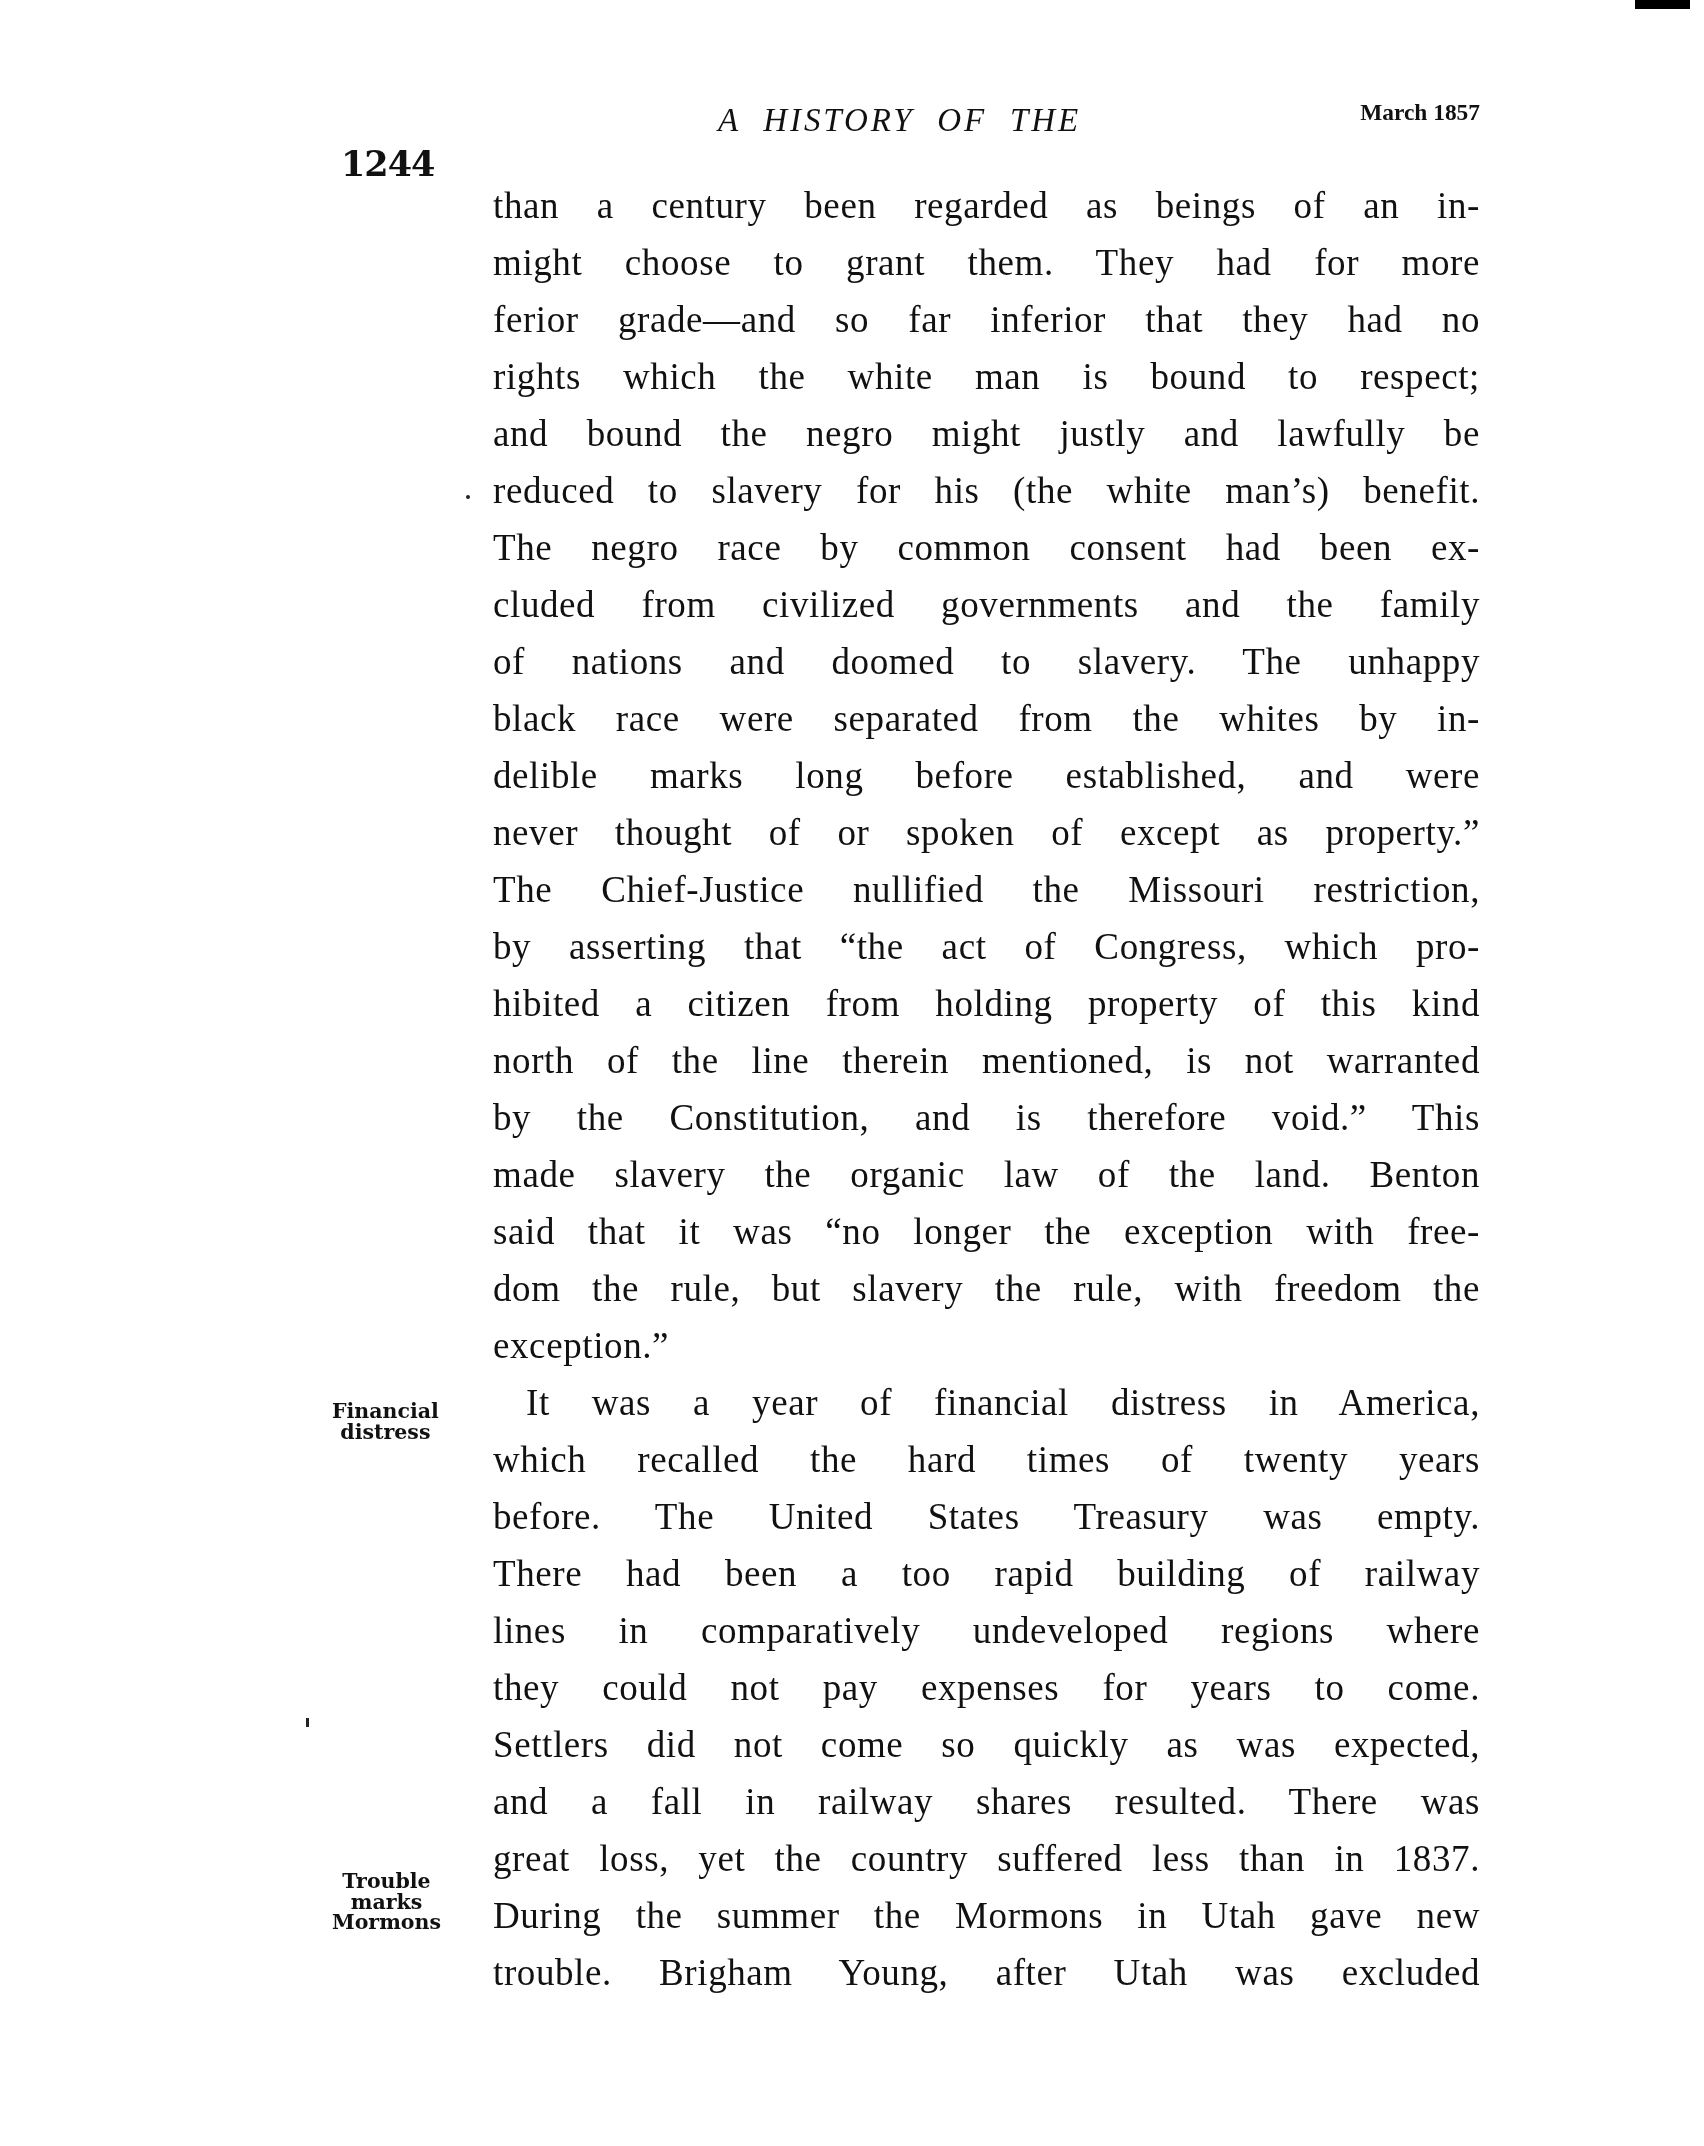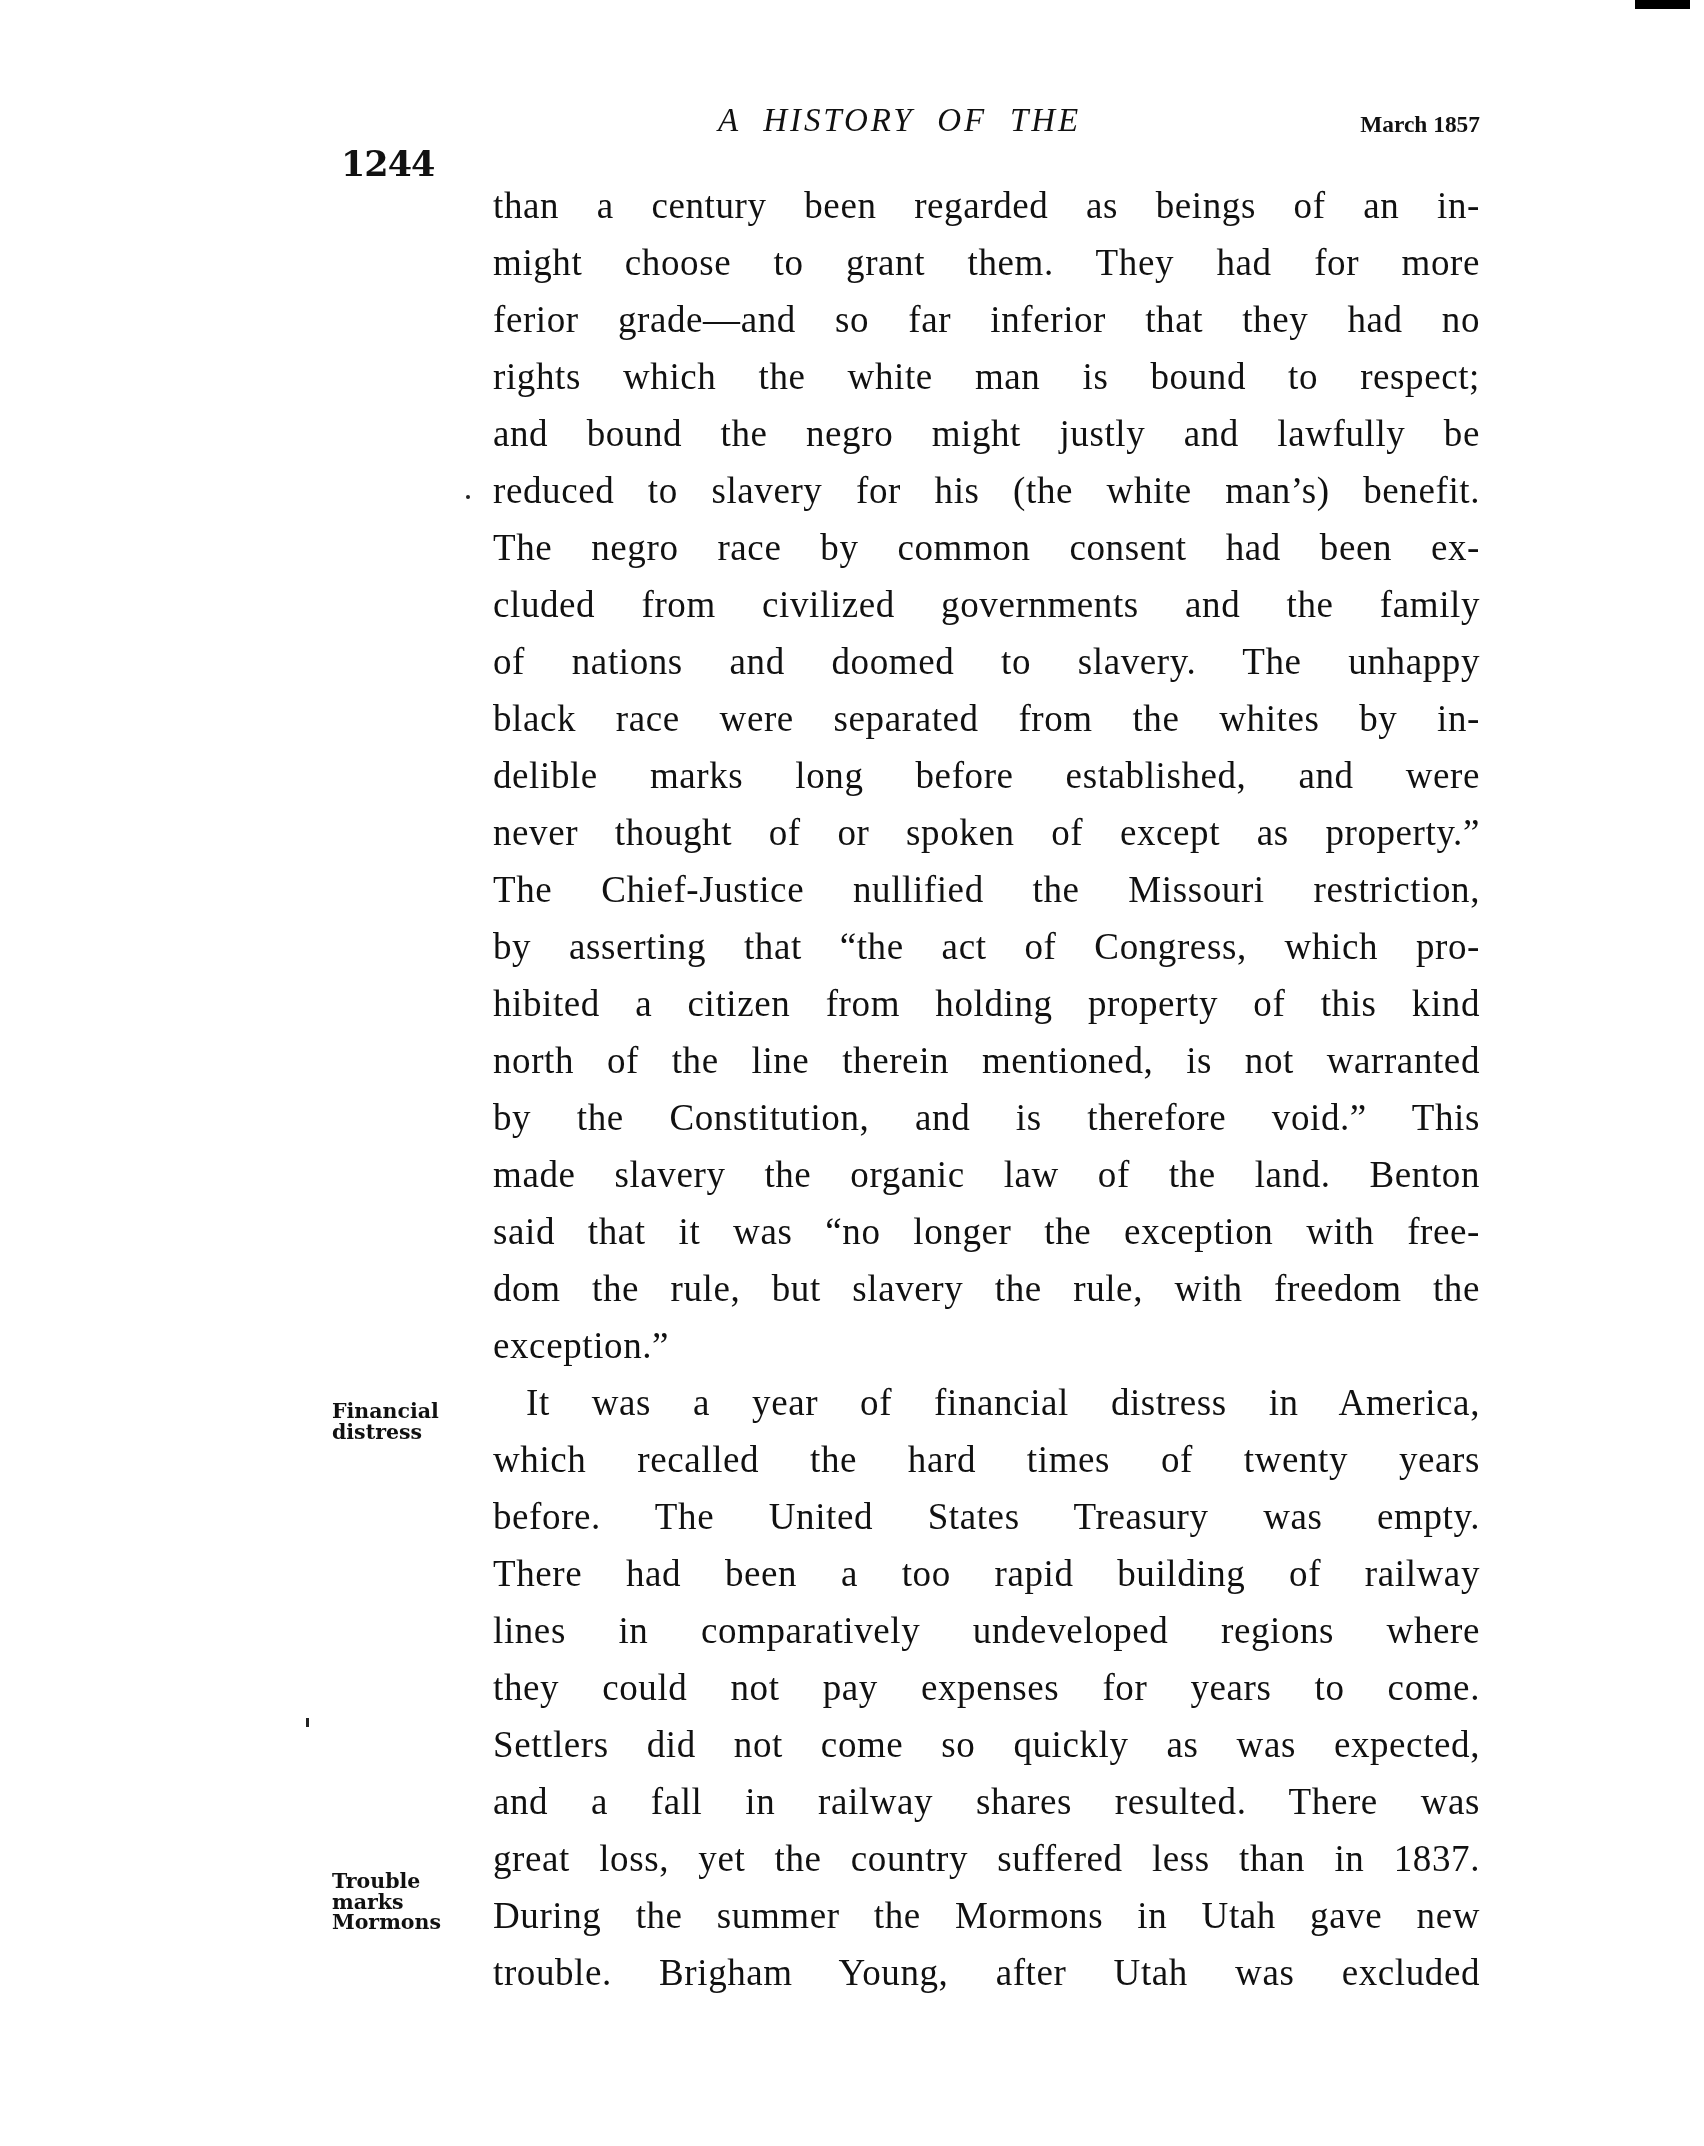--- a/index.html
+++ b/index.html
@@ -52,21 +52,21 @@
       font-family: "Liberation Serif", serif;
       font-style: italic;
       font-size: 33px;
       letter-spacing: 2.9px;
       line-height: 37px;
       word-spacing: 11.7px;
     }
     .running-date {
       position: absolute;
       right: 0;
-      top: 14px;
+      top: 2px;
       font-family: "Liberation Serif", serif;
       font-weight: bold;
       font-size: 23.4px;
       line-height: 29px;
     }
     .body-text {
       position: absolute;
       left: 493px;
       top: 177px;
       width: 987px;
@@ -88,20 +88,21 @@
     .line.indent {
       padding-left: 33px;
     }
     .sidenote {
       position: absolute;
       left: 332px;
       font-family: "DejaVu Serif", serif;
       font-weight: bold;
       font-size: 20.5px;
       line-height: 20.5px;
+      text-align: center;
     }
     .sidenote span {
       display: block;
     }
   </style>
 </head>
 <body>
 
 <div class="corner-mark"></div>
 <div class="stray-dot" style="left:466px; top:495px; width:3.9px; height:3.9px; border-radius:2px;"></div>

